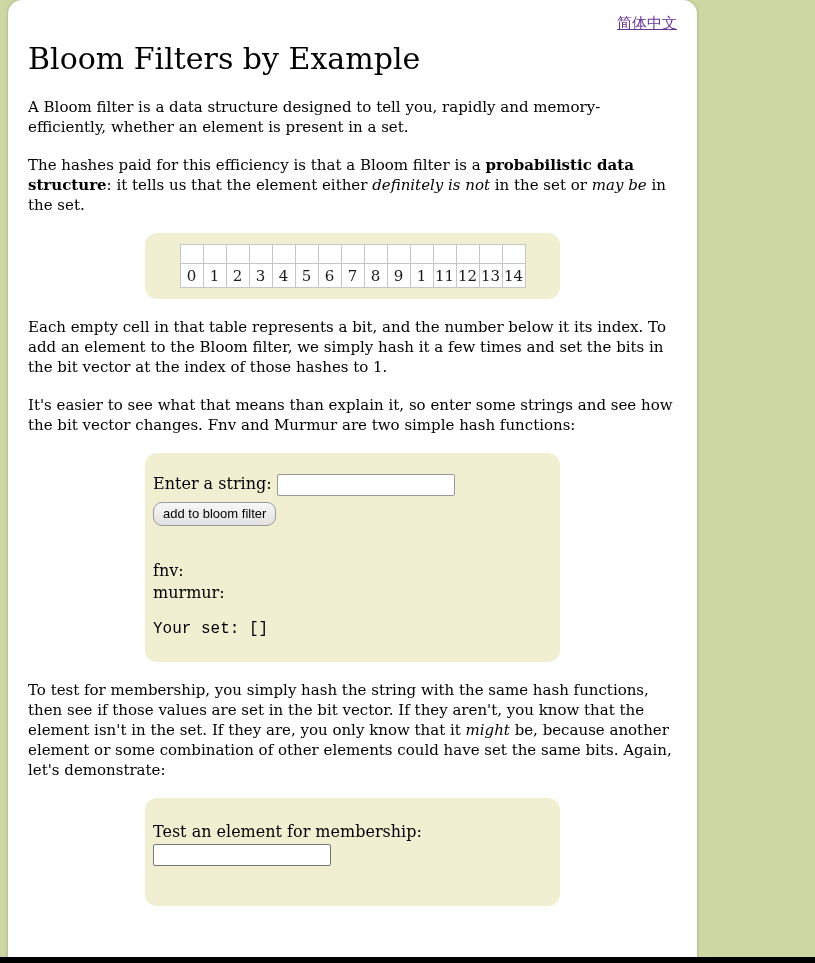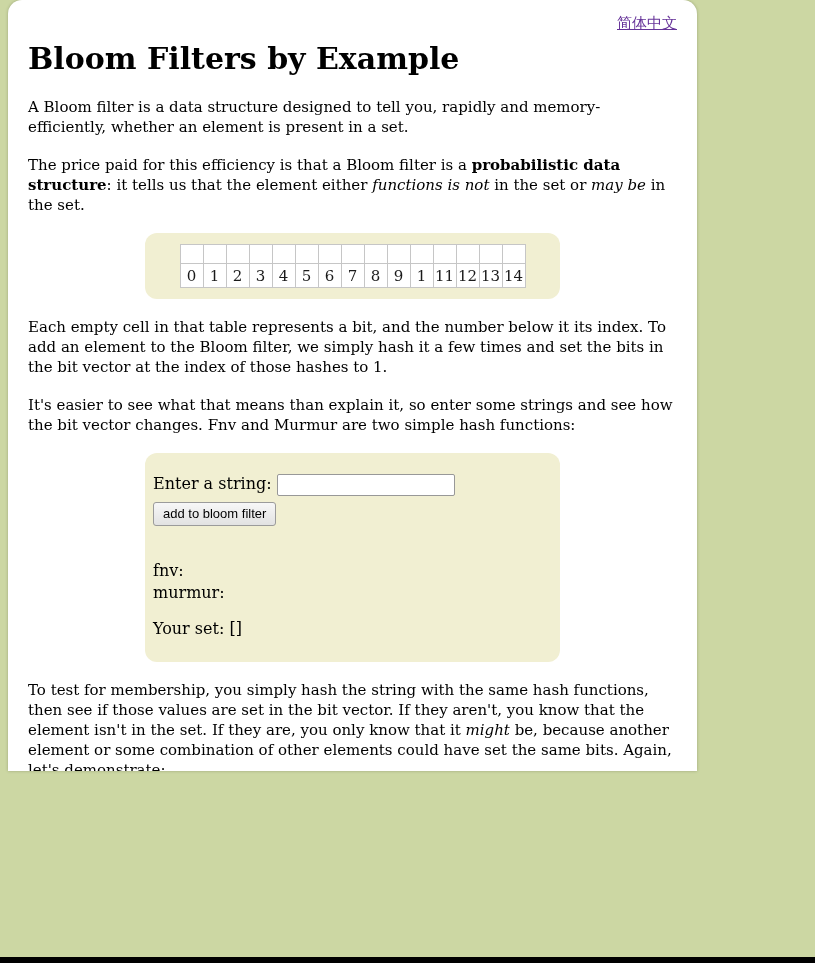--- a/index.html
+++ b/index.html
@@ -7,32 +7,32 @@
   body {
     width: 815px; height: 963px;
     background: #ccd7a3;
     overflow: hidden;
     position: relative;
     font-family: "DejaVu Serif", serif;
     color: #000;
   }
   .page {
     position: absolute; left: 8px; top: 0;
-    width: 689px; height: 771px;
+    width: 689px; height: 963px;
     background: #ffffff;
     border-radius: 14px 14px 0 0;
     padding: 0 20px;
     box-shadow: 0 0 3px rgba(60,70,40,.35);
     overflow: hidden;
   }
   .lang-row { text-align: right; padding-top: 13px; font-size: 15px; line-height: 20px; }
   .lang-row a { color: #663399; text-decoration: underline; cursor: pointer; }
   h1.title {
     font-size: 30px; line-height: 36px;
-    font-weight: bold;
+    font-weight: normal;
     margin: 8px 0 20px 0;
   }
   p.para { font-size: 15px; line-height: 20px; margin: 16px 0 18px 0; }
   p.para b { font-weight: bold; }
   p.para i { font-style: italic; }
 
   .example {
     width: 415px;
     margin: 0 auto 18px auto;
     background: #f1efd2;
@@ -61,25 +61,25 @@
     background: #fff;
   }
   button.btn {
     margin-top: 5px;
     font-family: "Liberation Sans", sans-serif;
     font-size: 13px;
     color: #000;
     padding: 3px 9px 4px 9px;
     background: linear-gradient(#f7f7f7, #e2e2e2);
     border: 1px solid #9b9b9b;
-    border-radius: 3px;
+    border-radius: 9px;
     cursor: pointer;
   }
   .hashes { margin-top: 34px; }
-  .your-set { margin-top: 14px; }
+  .your-set { margin-top: 14px; font-family: Liberation Mono, monospace; }
 
   .testbox { padding: 24px 8px 40px 8px; font-size: 16px; line-height: 20px; }
   .testbox input.txt { display: block; margin: 0; margin-top: 2px; border-color: #777; }
 
   .bottom-bar {
     position: absolute; left: 0; bottom: 0;
     width: 815px; height: 6px;
     background: #000;
     z-index: 10;
   }
@@ -88,21 +88,21 @@
 <body>
 
 <div class="page">
 
   <div class="lang-row"><a>简体中文</a></div>
 
   <h1 class="title">Bloom Filters by Example</h1>
 
   <p class="para">A Bloom filter is a data structure designed to tell you, rapidly and memory-efficiently, whether an element is present in a set.</p>
 
-  <p class="para"><span>The price paid for this efficiency is that a Bloom filter is a </span><b>probabilistic data structure</b><span>: it tells us that the element either </span><i>functions is not</i><span> in the set or </span><i>may be</i><span> in the set.</span></p>
+  <p class="para"><span>The hashes paid for this efficiency is that a Bloom filter is a </span><b>probabilistic data structure</b><span>: it tells us that the element either </span><i>definitely is not</i><span> in the set or </span><i>may be</i><span> in the set.</span></p>
 
 
   <div class="example bitbox">
     <table class="bits">
       <tbody>
           <tr class="cells">
         <td></td>
             <td></td>
             <td></td>
             <td></td>

